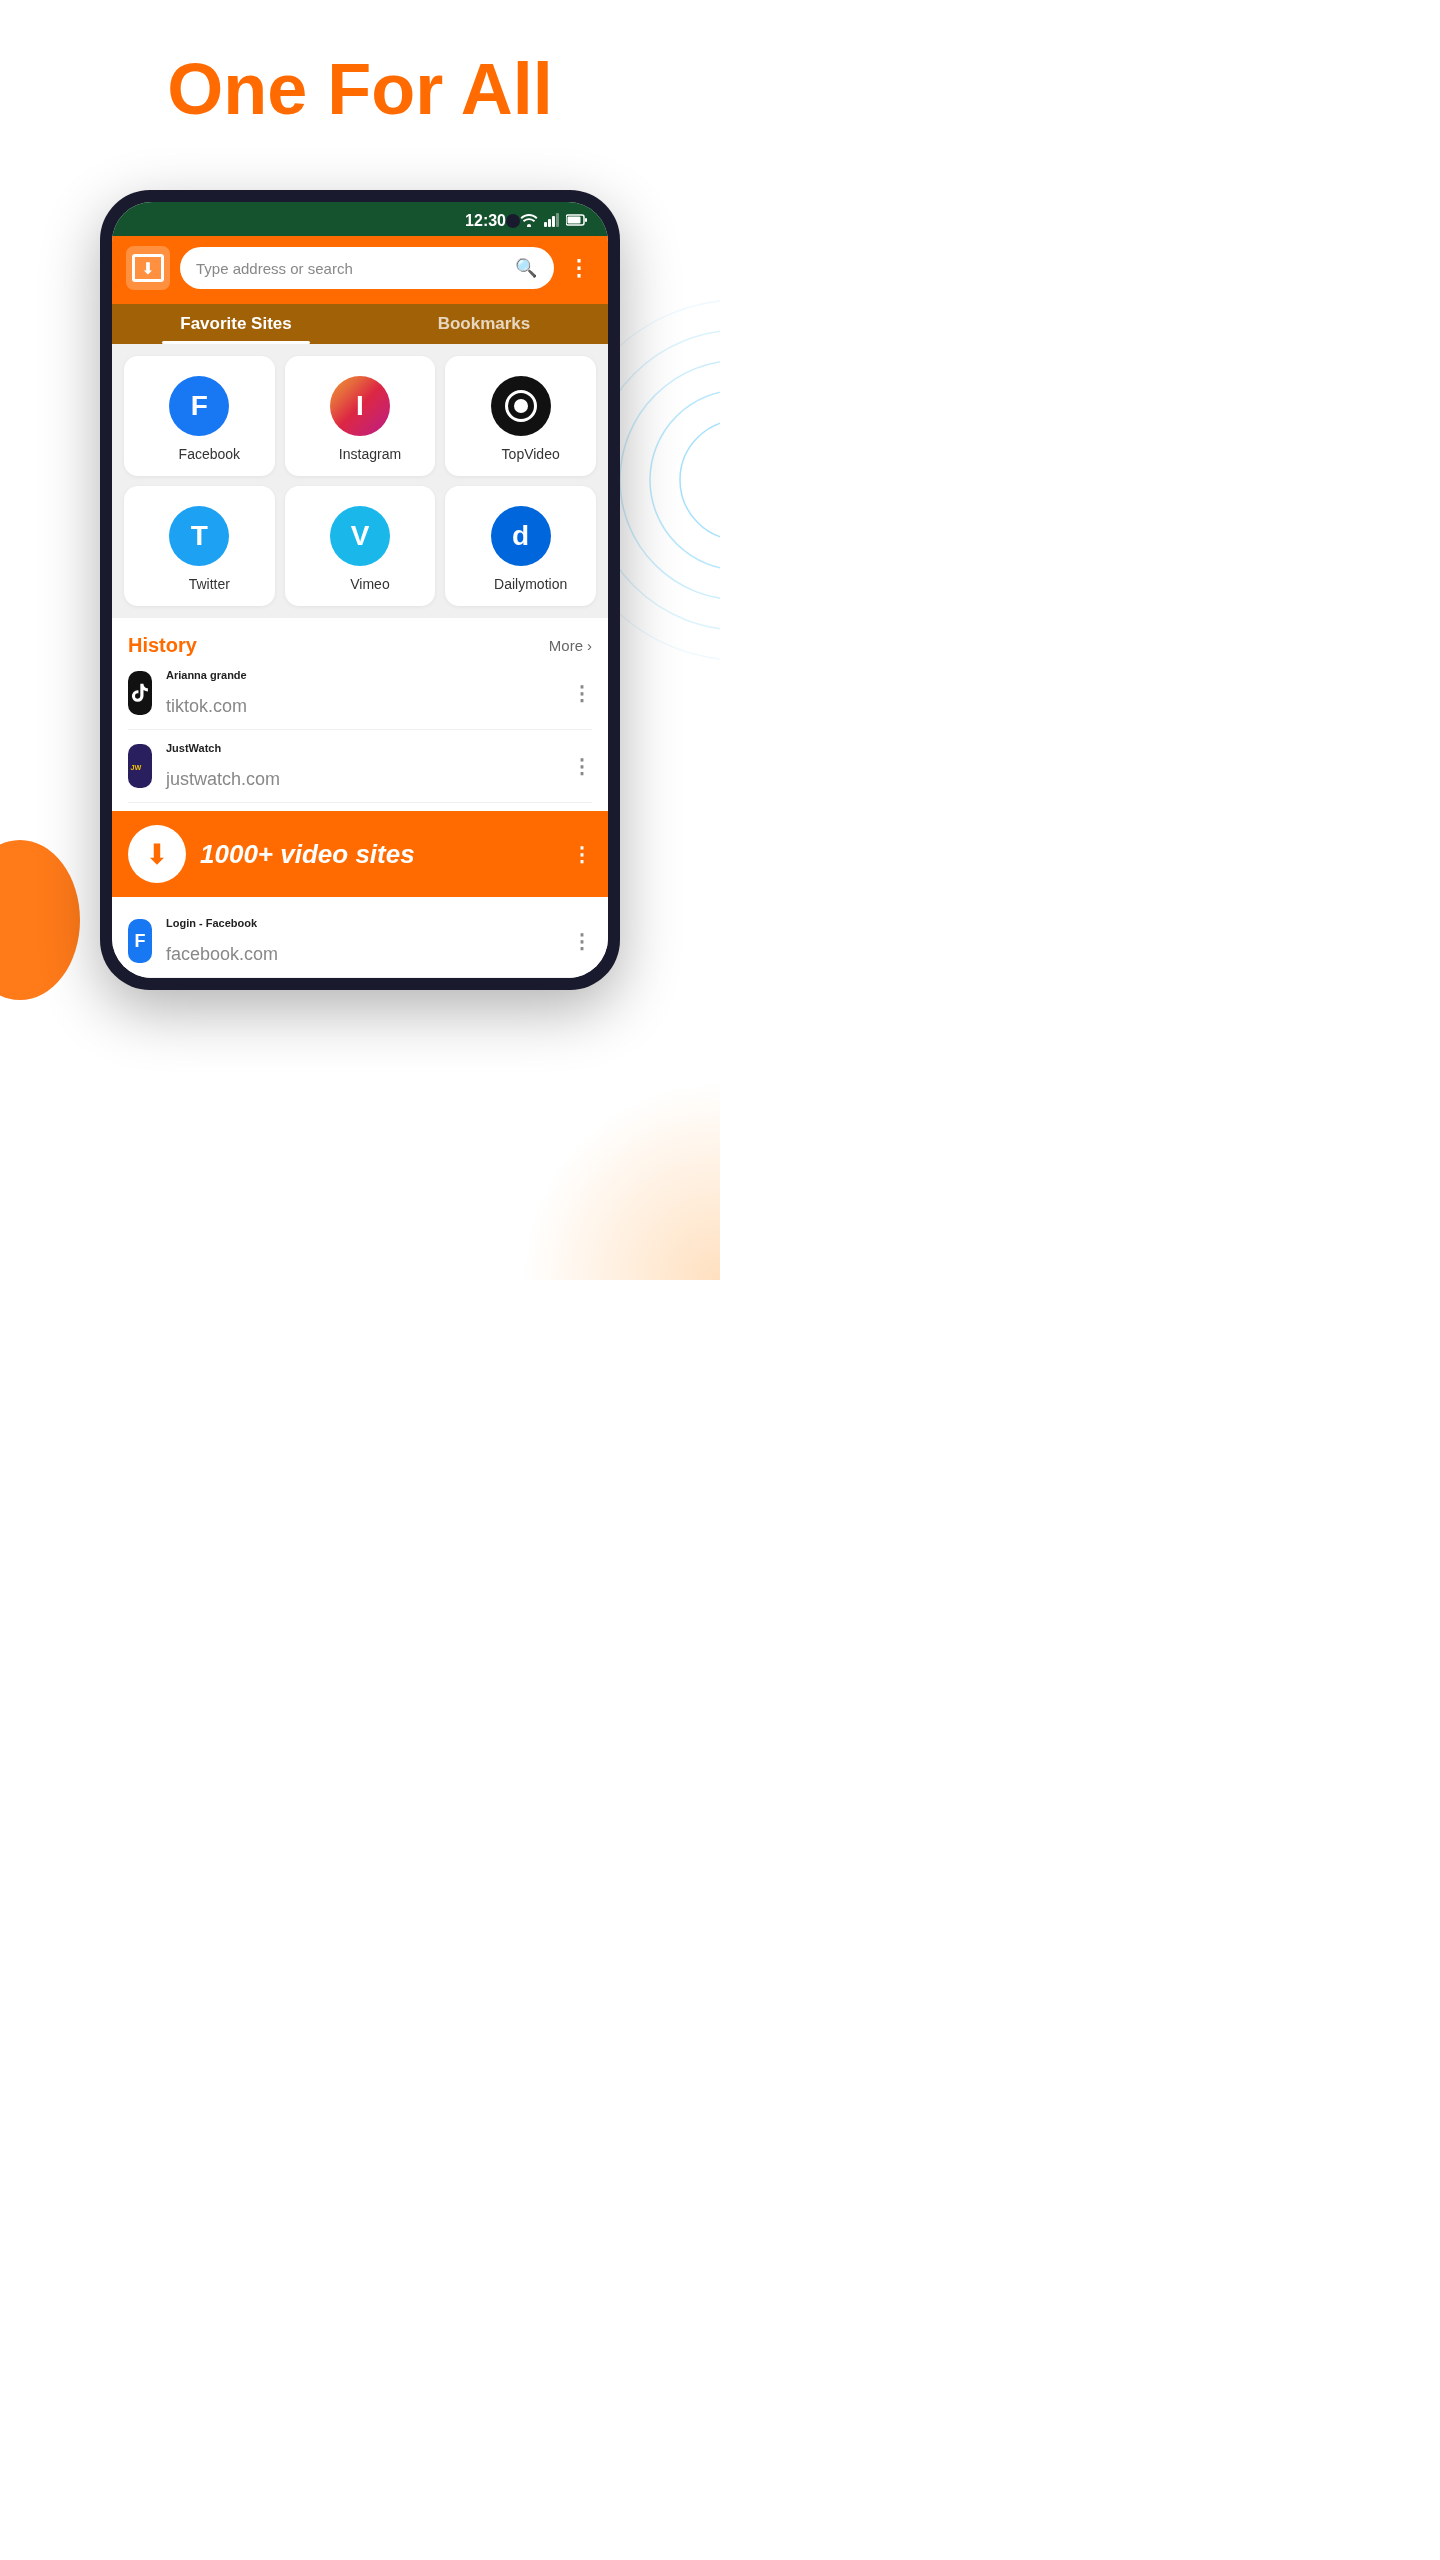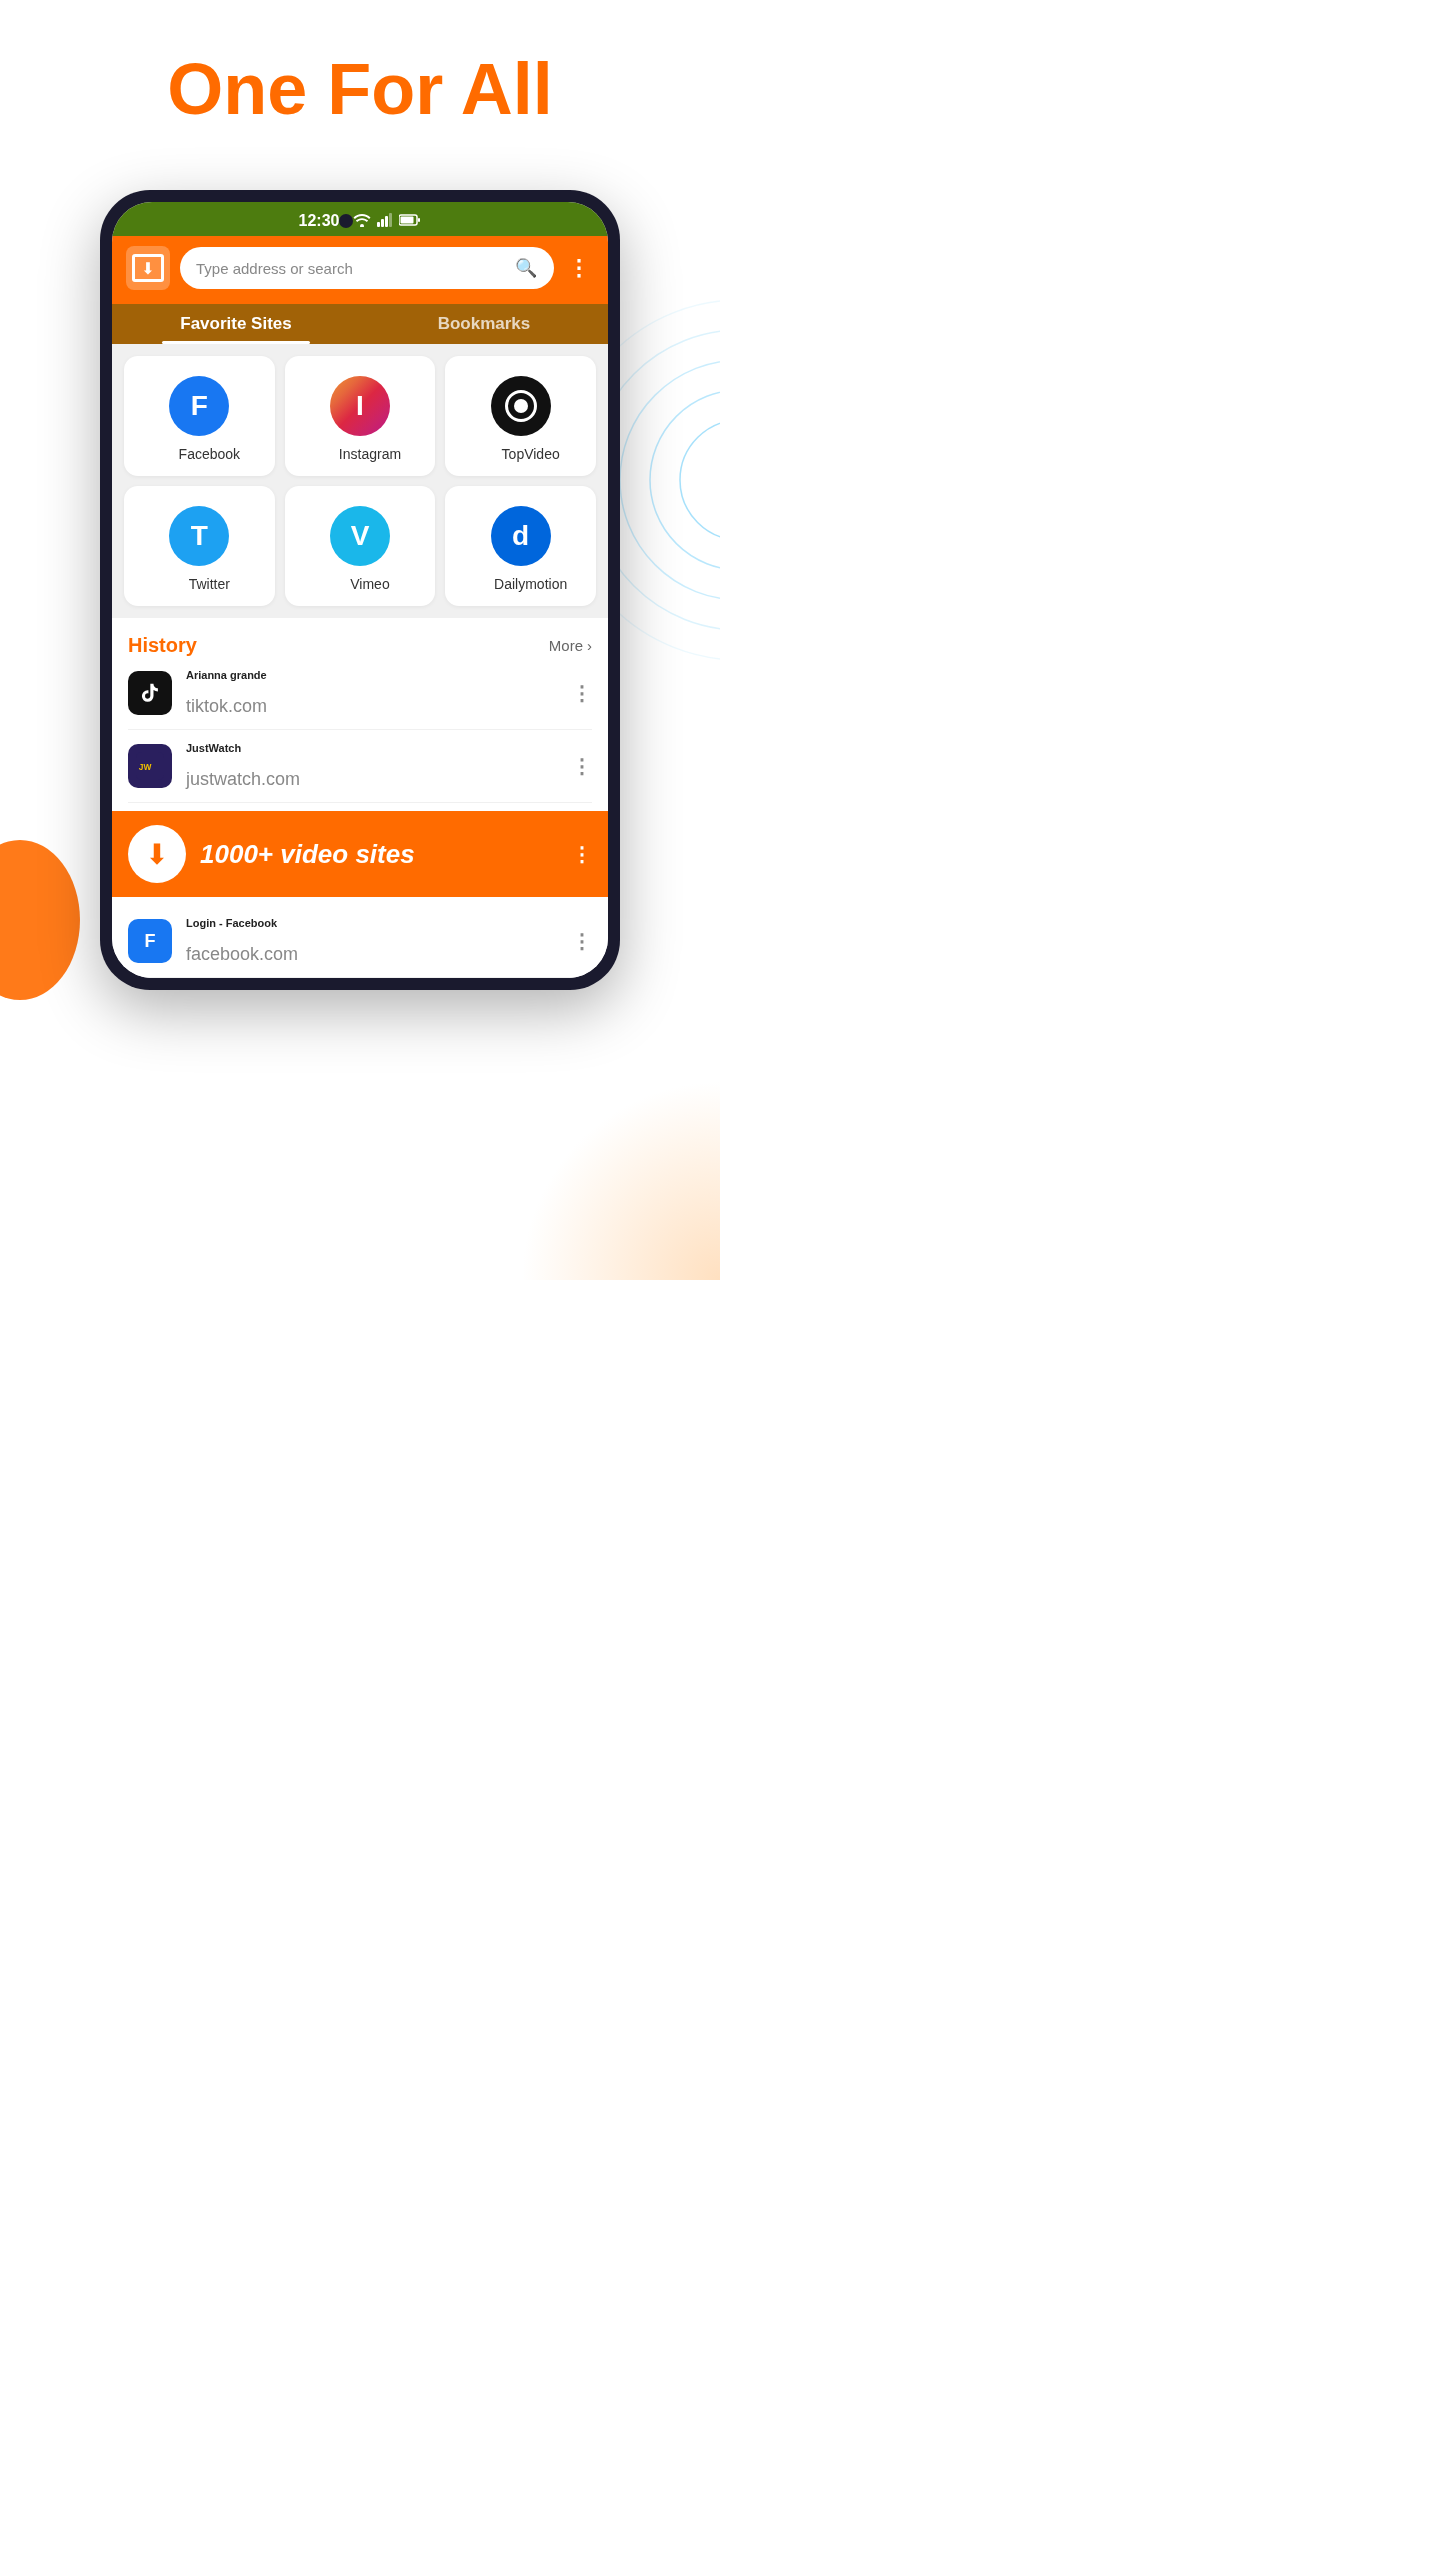--- a/index.html
+++ b/index.html
@@ -87,23 +87,23 @@
     }
 
     .phone-screen {
       background: #f5f5f5;
       border-radius: 40px;
       overflow: hidden;
     }
 
     
     .status-bar {
-      background: #4d7c0f;
-      display: flex;
-      justify-content: center;
+      background: #14532d;
+      display: flex;
+      justify-content: flex-end;
       align-items: center;
       padding: 10px 20px 6px;
     }
 
     .status-time {
       color: white;
       font-size: 16px;
       font-weight: 700;
     }
 
@@ -295,21 +295,21 @@
 
     .history-item {
       display: flex;
       align-items: center;
       padding: 12px 0;
       border-bottom: 1px solid #f0f0f0;
       gap: 14px;
     }
 
     .history-icon {
-      width: 44px;
+      width: 24px;
       height: 44px;
       border-radius: 10px;
       flex-shrink: 0;
       display: flex;
       align-items: center;
       justify-content: center;
       font-size: 20px;
       color: white;
       font-weight: 700;
     }

